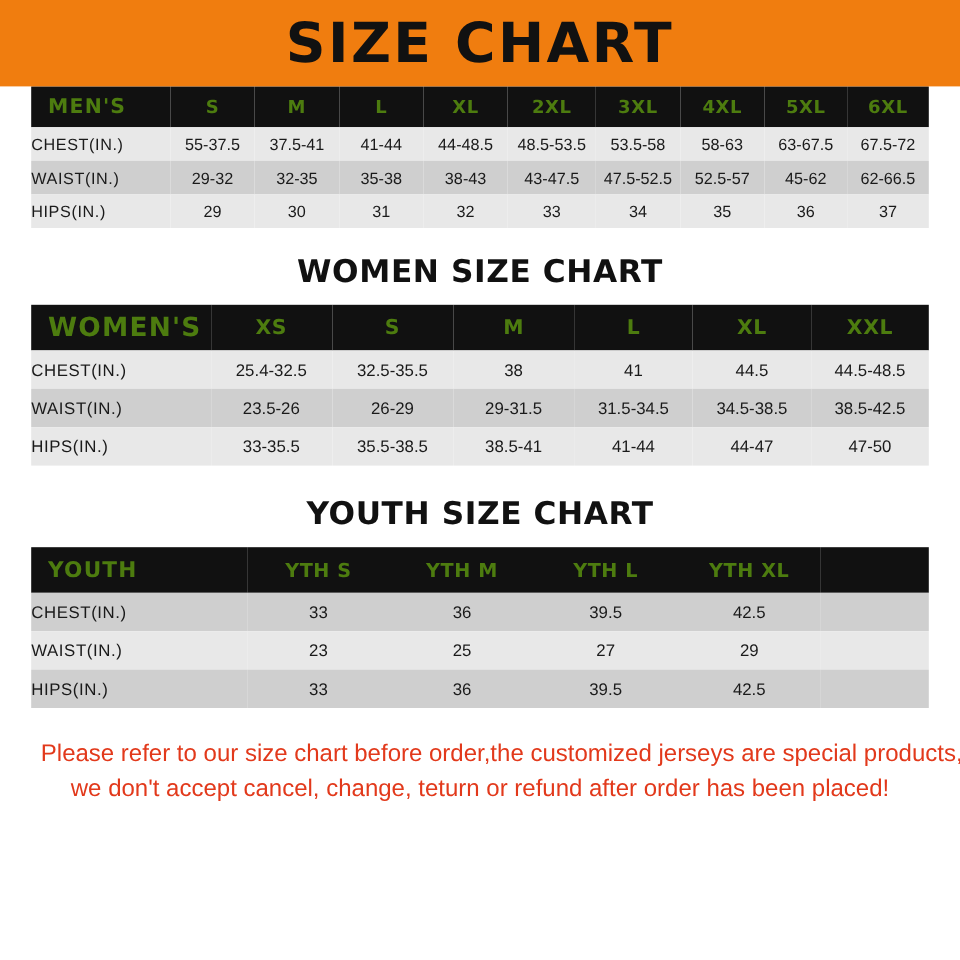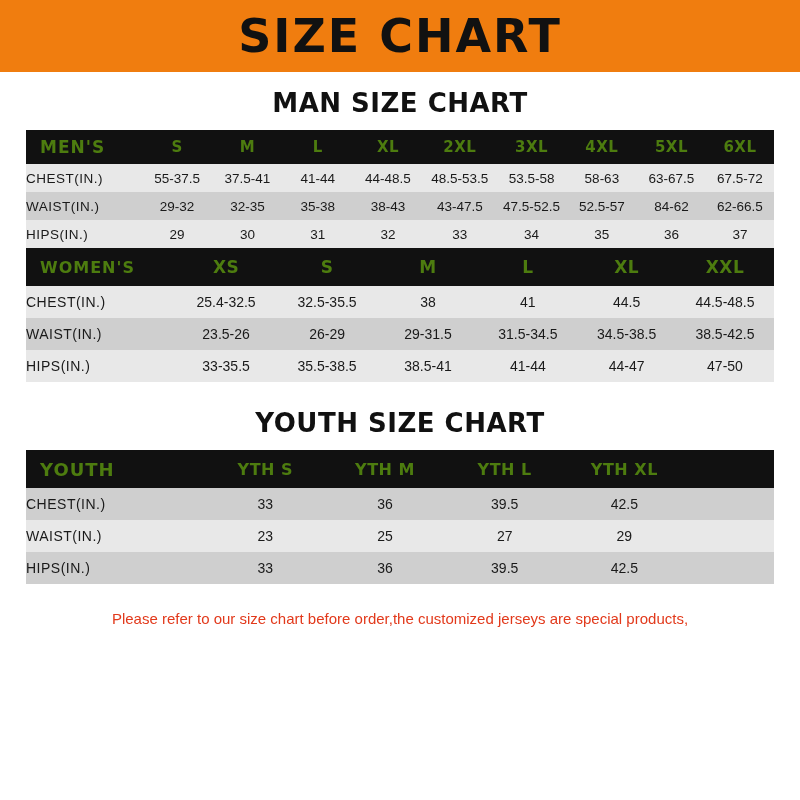--- a/index.html
+++ b/index.html
@@ -92,49 +92,48 @@
     font-size: 13.5px;
     letter-spacing: 0.5px;
     text-align: left;
   }
   .row-light { background: #e8e8e8; }
   .row-dark  { background: #cfcfcf; }
 
   
   .women-table tbody td { height: 32px; font-size: 14px; }
   .women-table .hdr-row td { height: 38px; font-size: 17px; }
-  .women-table .hdr-row td.label-cell { font-size: 16px; }
+  .women-table .hdr-row td.label-cell { font-size: 22px; }
 
   .youth-table tbody td { height: 32px; font-size: 14px; }
   .youth-table .hdr-row td { height: 38px; font-size: 16px; }
   .youth-table .hdr-row td.label-cell { font-size: 18px; }
 
   .note {
     margin-top: 24px;
     text-align: center;
     color: #e2391b;
-    font-size: 15px;
+    font-size: 20px;
     line-height: 1.45;
     font-family: "Liberation Sans", sans-serif;
     padding: 0 8px;
   }
   .note div { white-space: nowrap; }
 </style>
 </head>
 <body>
 
 <div class="page">
 
   <div class="banner">
     <div class="banner-title">SIZE CHART</div>
   </div>
 
   <div class="content">
 
-    <div class="section-title man-title">MAN SIZE CHART</div>
     <table class="man-table">
       <colgroup>
         <col style="width:15.5%">
           <col style="width:9.4%">
           <col style="width:9.4%">
           <col style="width:9.4%">
         <col style="width:9.4%">
           <col style="width:9.8%">
           <col style="width:9.4%">
           <col style="width:9.4%">
@@ -170,38 +169,39 @@
         </tr>
         <tr class="row-dark">
           <td class="label-cell">WAIST(IN.)</td>
           <td>29-32</td>
           <td>32-35</td>
           <td>35-38</td>
           <td>38-43</td>
           <td>43-47.5</td>
           <td>47.5-52.5</td>
           <td>52.5-57</td>
-          <td>84-62</td>
+          <td>45-62</td>
           <td>62-66.5</td>
         </tr>
         <tr class="row-light">
           <td class="label-cell">HIPS(IN.)</td>
           <td>29</td>
           <td>30</td>
           <td>31</td>
           <td>32</td>
           <td>33</td>
           <td>34</td>
           <td>35</td>
           <td>36</td>
           <td>37</td>
         </tr>
       </tbody>
     </table>
 
+    <div class="section-title women-title">WOMEN SIZE CHART</div>
     <table class="women-table">
       <colgroup>
         <col style="width:20%">
           <col style="width:13.5%">
           <col style="width:13.5%">
           <col style="width:13.5%">
         <col style="width:13.2%">
           <col style="width:13.2%">
           <col style="width:13.1%">
       </colgroup>
@@ -290,16 +290,17 @@
           <td>36</td>
           <td>39.5</td>
           <td>42.5</td>
           <td></td>
         </tr>
       </tbody>
     </table>
 
     <div class="note">
       <div>Please refer to our size chart before order,the customized jerseys are special products,</div>
+      <div>we don't accept cancel, change, teturn or refund after order has been placed!</div>
     </div>
 
   </div>
 </div>
 
 </body></html>

